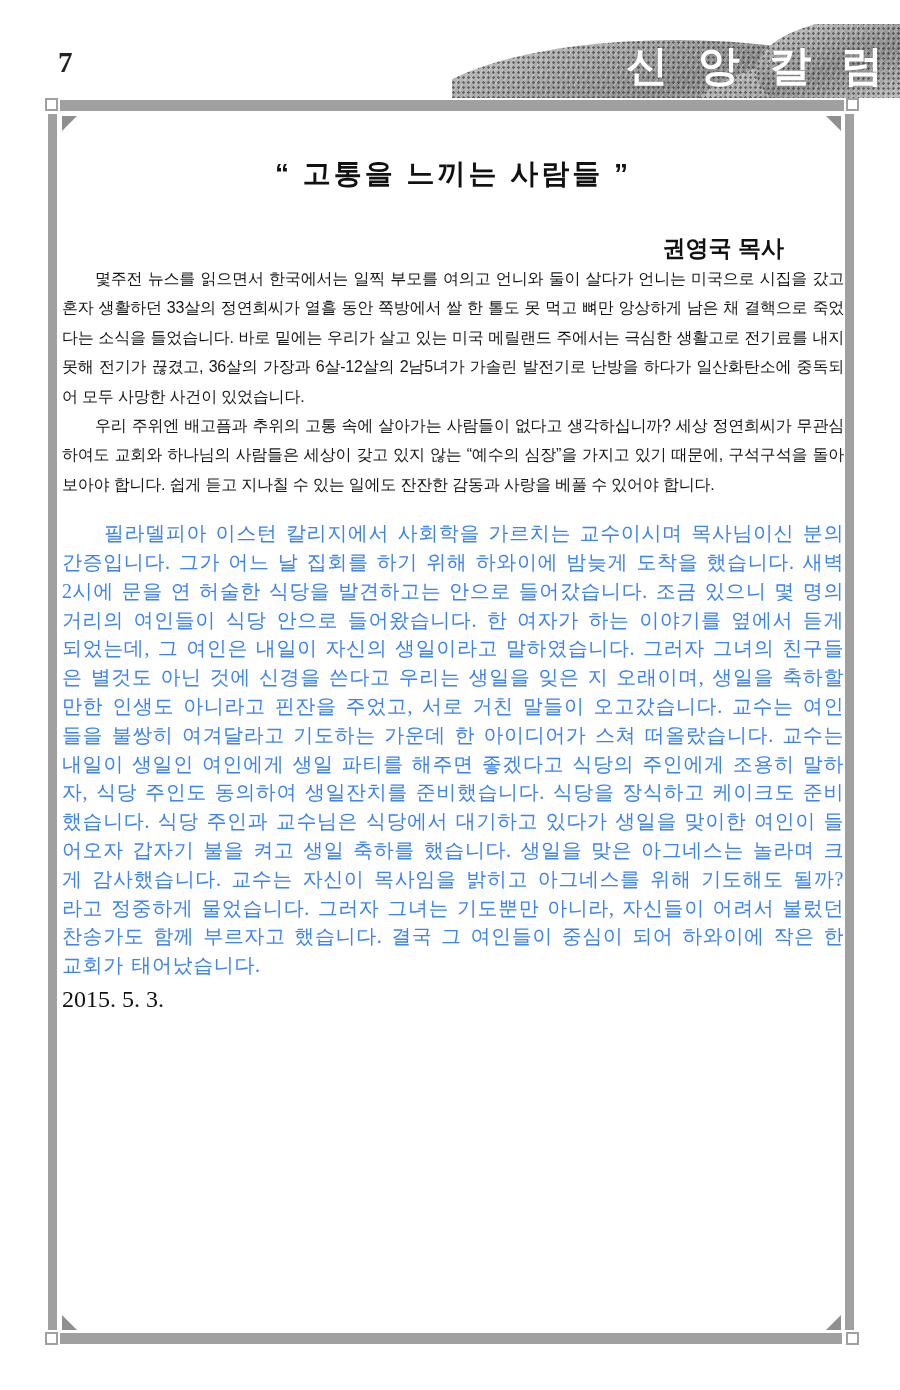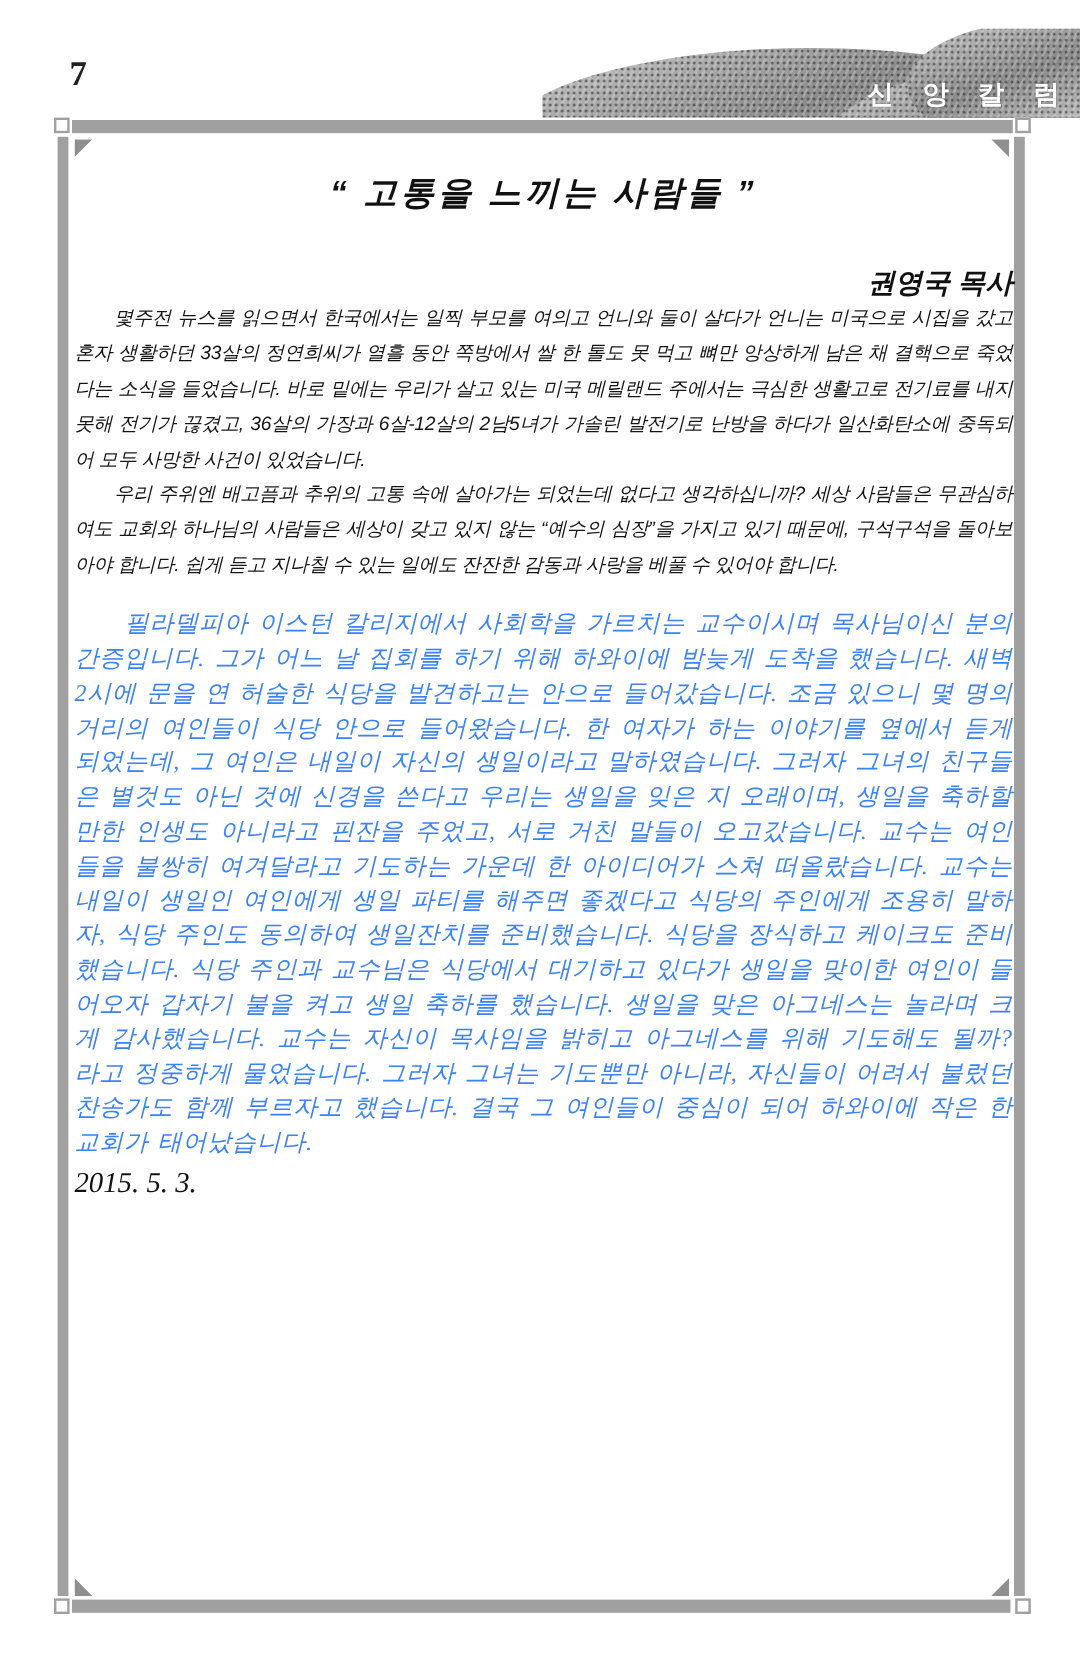--- a/index.html
+++ b/index.html
@@ -25,21 +25,21 @@
       radial-gradient(rgba(35,35,35,.55) 1px, rgba(0,0,0,0) 1.5px),
       repeating-linear-gradient(115deg, rgba(255,255,255,.18) 0 2px, rgba(0,0,0,0) 2px 6px),
       linear-gradient(160deg, #cfcfcf 0%, #8c8c8c 40%, #b9b9b9 65%, #7f7f7f 100%);
     background-size:5px 5px, auto, 100% 100%;
   }
   .hump1 { left:-36px; top:16px;  width:520px; height:160px; }
   .hump2 { left:236px; top:26px;  width:420px; height:140px; }
   .hump3 { left:304px; top:-8px;  width:250px; height:110px; }
   .header-label {
     position:absolute; right:8px; bottom:4px; color:#ffffff; font-weight:bold;
-    font-size:22px; letter-spacing:9px; white-space:nowrap;
+    font-size:42px; letter-spacing:9px; white-space:nowrap;
     text-shadow:0 0 2px rgba(70,70,70,.6);
   }
 
   
   .bar { position:absolute; background:#a0a0a0; }
   .bar-top    { left:60px;  top:100px;  width:784px; height:11px; }
   .bar-bottom { left:60px;  top:1333px; width:782px; height:11px; }
   .bar-left   { left:48px;  top:114px;  width:9px;   height:1216px; }
   .bar-right  { left:845px; top:114px;  width:9px;   height:1216px; }
   .corner-square {
@@ -49,26 +49,26 @@
   .sq-tr { left:846px; top:98px; }
   .sq-bl { left:45px;  top:1332px; }
   .sq-br { left:846px; top:1332px; }
   .tri { position:absolute; width:15px; height:15px; background:#8f8f8f; }
   .tri-tl { left:62px;  top:116px;  clip-path:polygon(0 0,100% 0,0 100%); }
   .tri-tr { left:826px; top:116px;  clip-path:polygon(0 0,100% 0,100% 100%); }
   .tri-bl { left:62px;  top:1315px; clip-path:polygon(0 0,0 100%,100% 100%); }
   .tri-br { left:826px; top:1315px; clip-path:polygon(100% 0,100% 100%,0 100%); }
 
   
-  .content { position:absolute; left:62px; top:142px; width:782px;font-style:italic; }
+  .content { position:absolute; left:62px; top:155px; width:782px; }
   .title {
     margin:0; text-align:center; font-size:28px; font-weight:bold; letter-spacing:3px; color:#111;
   }
   .author {
-    margin-top:40px; text-align:right; 
+    margin-top:40px; text-align:right; padding-right:60px;
     font-size:23px; font-weight:bold; color:#111;
   }
   p.body {
     margin:0; font-size:16px; line-height:29.4px; text-align:justify;
     text-indent:33px; letter-spacing:-0.2px; color:#151515;
   }
   .p-first { margin-top:56px; }
   p.testimony {
     margin:20px 0 0 0; font-family:cursive; font-size:20px; line-height:28.8px;
     text-align:justify; text-indent:42px; letter-spacing:0.6px; word-spacing:2px; color:#3b82f6;
@@ -105,21 +105,21 @@
   <div class="tri tri-tl"></div>
   <div class="tri tri-tr"></div>
   <div class="tri tri-bl"></div>
   <div class="tri tri-br"></div>
 
   <div class="content">
     <h1 class="title">“ 고통을 느끼는 사람들 ”</h1>
     <div class="author">권영국 목사</div>
 
     <p class="body p-first">몇주전 뉴스를 읽으면서 한국에서는 일찍 부모를 여의고 언니와 둘이 살다가 언니는 미국으로 시집을 갔고 혼자 생활하던 33살의 정연희씨가 열흘 동안 쪽방에서 쌀 한 톨도 못 먹고 뼈만 앙상하게 남은 채 결핵으로 죽었다는 소식을 들었습니다. 바로 밑에는 우리가 살고 있는 미국 메릴랜드 주에서는 극심한 생활고로 전기료를 내지 못해 전기가 끊겼고, 36살의 가장과 6살-12살의 2남5녀가 가솔린 발전기로 난방을 하다가 일산화탄소에 중독되어 모두 사망한 사건이 있었습니다.</p>
-    <p class="body">우리 주위엔 배고픔과 추위의 고통 속에 살아가는 되었는데 없다고 생각하십니까?  세상 사람들은 무관심하여도 교회와 하나님의 사람들은 세상이 갖고 있지 않는 “예수의 심장”을 가지고 있기 때문에, 구석구석을 돌아보아야 합니다.  쉽게 듣고 지나칠 수 있는 일에도 잔잔한 감동과 사랑을 베풀 수 있어야 합니다.</p>
+    <p class="body">우리 주위엔 배고픔과 추위의 고통 속에 살아가는 사람들이 없다고 생각하십니까?  세상 정연희씨가 무관심하여도 교회와 하나님의 사람들은 세상이 갖고 있지 않는 “예수의 심장”을 가지고 있기 때문에, 구석구석을 돌아보아야 합니다.  쉽게 듣고 지나칠 수 있는 일에도 잔잔한 감동과 사랑을 베풀 수 있어야 합니다.</p>
 
     <p class="testimony">필라델피아 이스턴 칼리지에서 사회학을 가르치는 교수이시며 목사님이신 분의 간증입니다.  그가 어느 날 집회를 하기 위해 하와이에 밤늦게 도착을 했습니다. 새벽 2시에 문을 연 허술한 식당을 발견하고는 안으로 들어갔습니다. 조금 있으니 몇 명의 거리의 여인들이 식당 안으로 들어왔습니다. 한 여자가 하는 이야기를 옆에서 듣게 되었는데, 그 여인은 내일이 자신의 생일이라고 말하였습니다. 그러자 그녀의 친구들은 별것도 아닌 것에 신경을 쓴다고 우리는 생일을 잊은 지 오래이며, 생일을 축하할만한 인생도 아니라고 핀잔을 주었고,  서로 거친 말들이 오고갔습니다. 교수는 여인들을 불쌍히 여겨달라고 기도하는 가운데 한 아이디어가 스쳐 떠올랐습니다. 교수는 내일이 생일인 여인에게 생일 파티를 해주면 좋겠다고 식당의 주인에게 조용히 말하자, 식당 주인도 동의하여 생일잔치를 준비했습니다. 식당을 장식하고 케이크도 준비했습니다. 식당 주인과 교수님은 식당에서 대기하고 있다가 생일을 맞이한 여인이 들어오자 갑자기 불을 켜고 생일 축하를 했습니다.  생일을 맞은 아그네스는 놀라며 크게 감사했습니다. 교수는 자신이 목사임을 밝히고 아그네스를 위해 기도해도 될까? 라고 정중하게 물었습니다. 그러자 그녀는 기도뿐만 아니라, 자신들이 어려서 불렀던 찬송가도 함께 부르자고 했습니다. 결국 그 여인들이 중심이 되어 하와이에 작은 한 교회가 태어났습니다.</p>
 
 
     <div class="date">2015. 5. 3.</div>
   </div>
 
 </div>
 
 </body></html>

